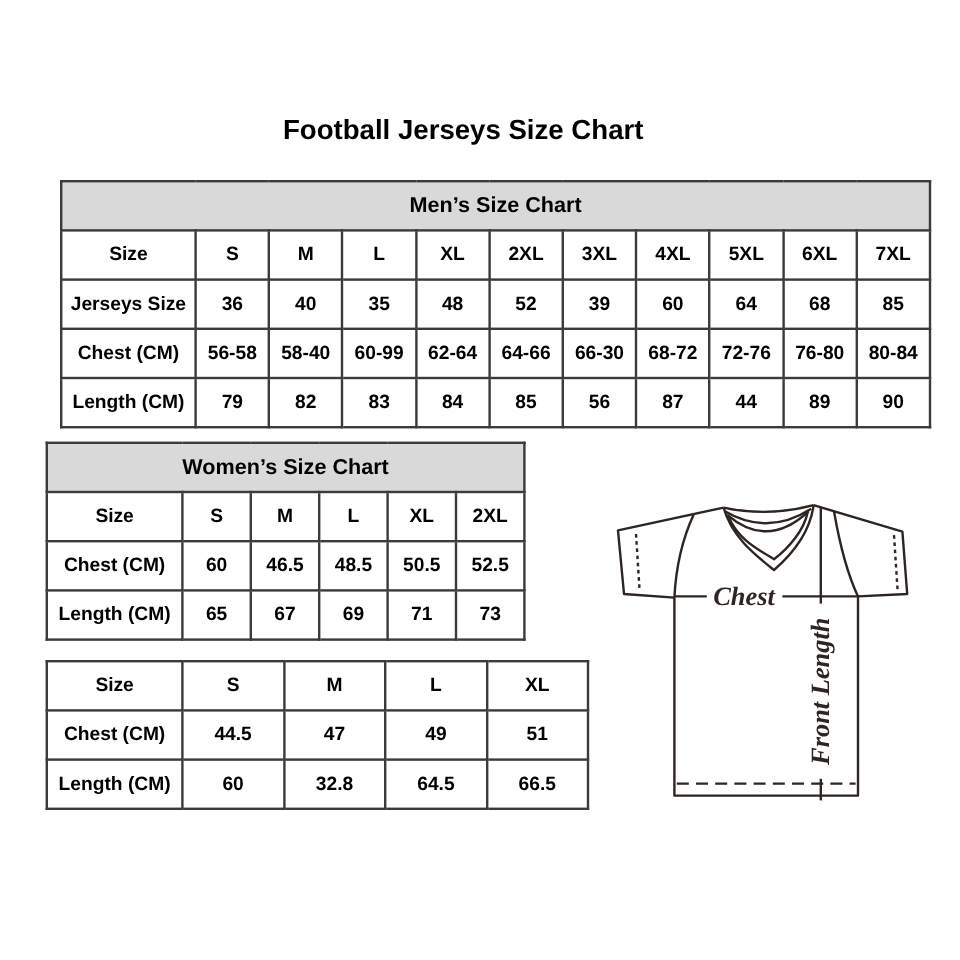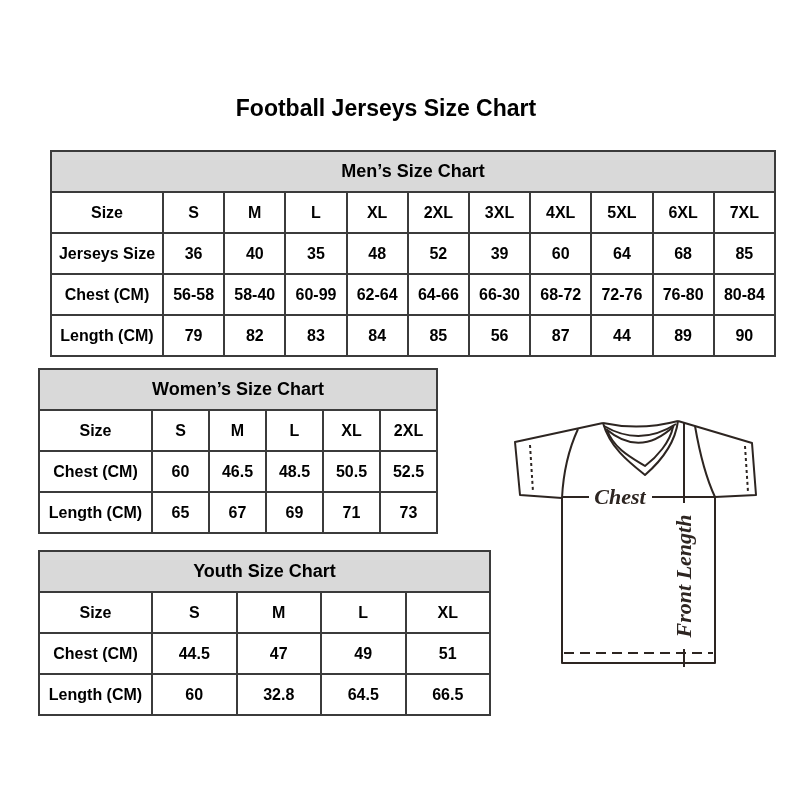--- a/index.html
+++ b/index.html
@@ -150,23 +150,20 @@
 
 <table id="youth" class="size-table">
     <colgroup>
       <col class="c-label">
       <col class="c-val">
       <col class="c-val">
       <col class="c-val">
       <col class="c-val">
     </colgroup>
     <tbody>
-      <tr>
-        <td colspan="5" class="title-cell">Youth Size Chart</td>
-      </tr>
       <tr>
         <td>Size</td>
         <td>S</td>
         <td>M</td>
         <td>L</td>
         <td>XL</td>
       </tr>
       <tr>
         <td>Chest (CM)</td>
         <td>44.5</td>

